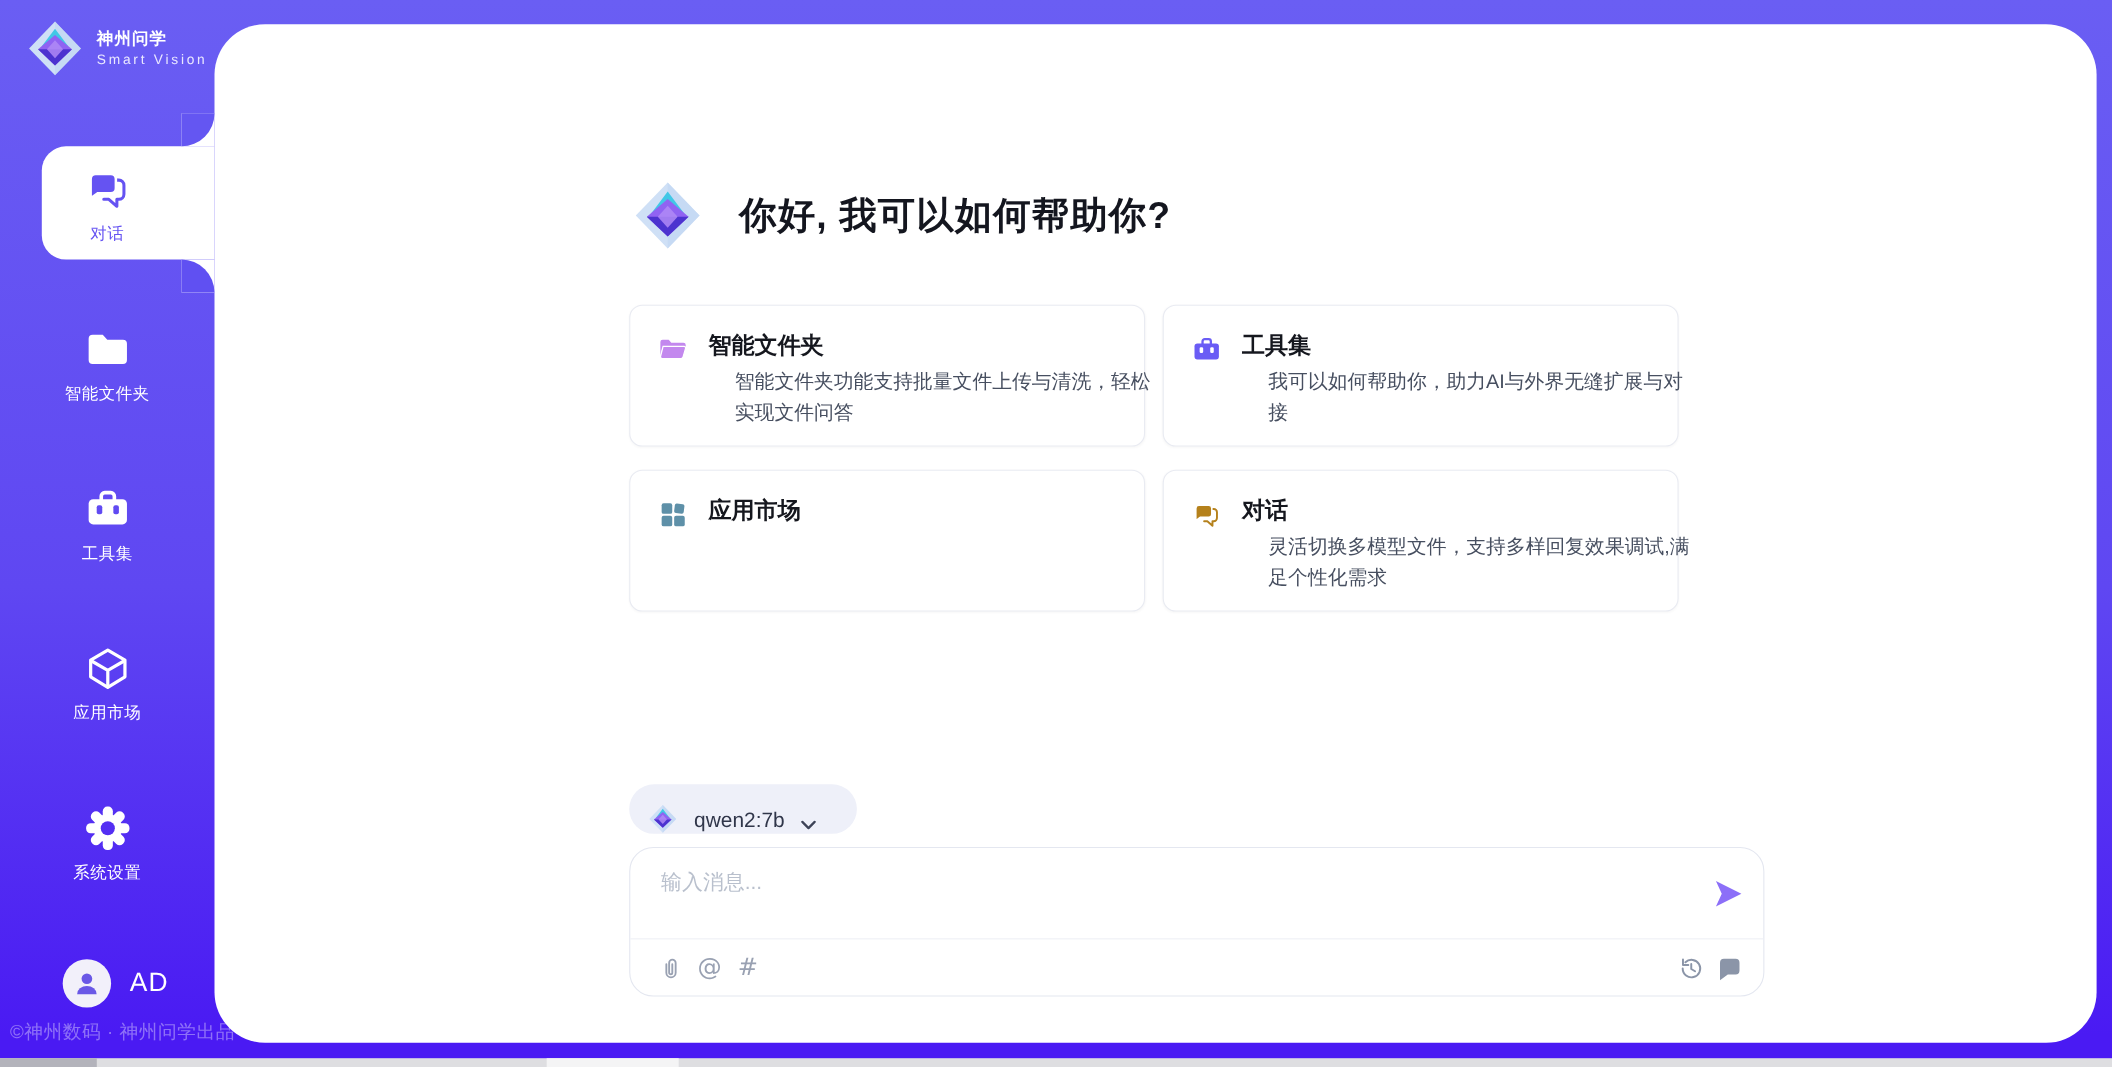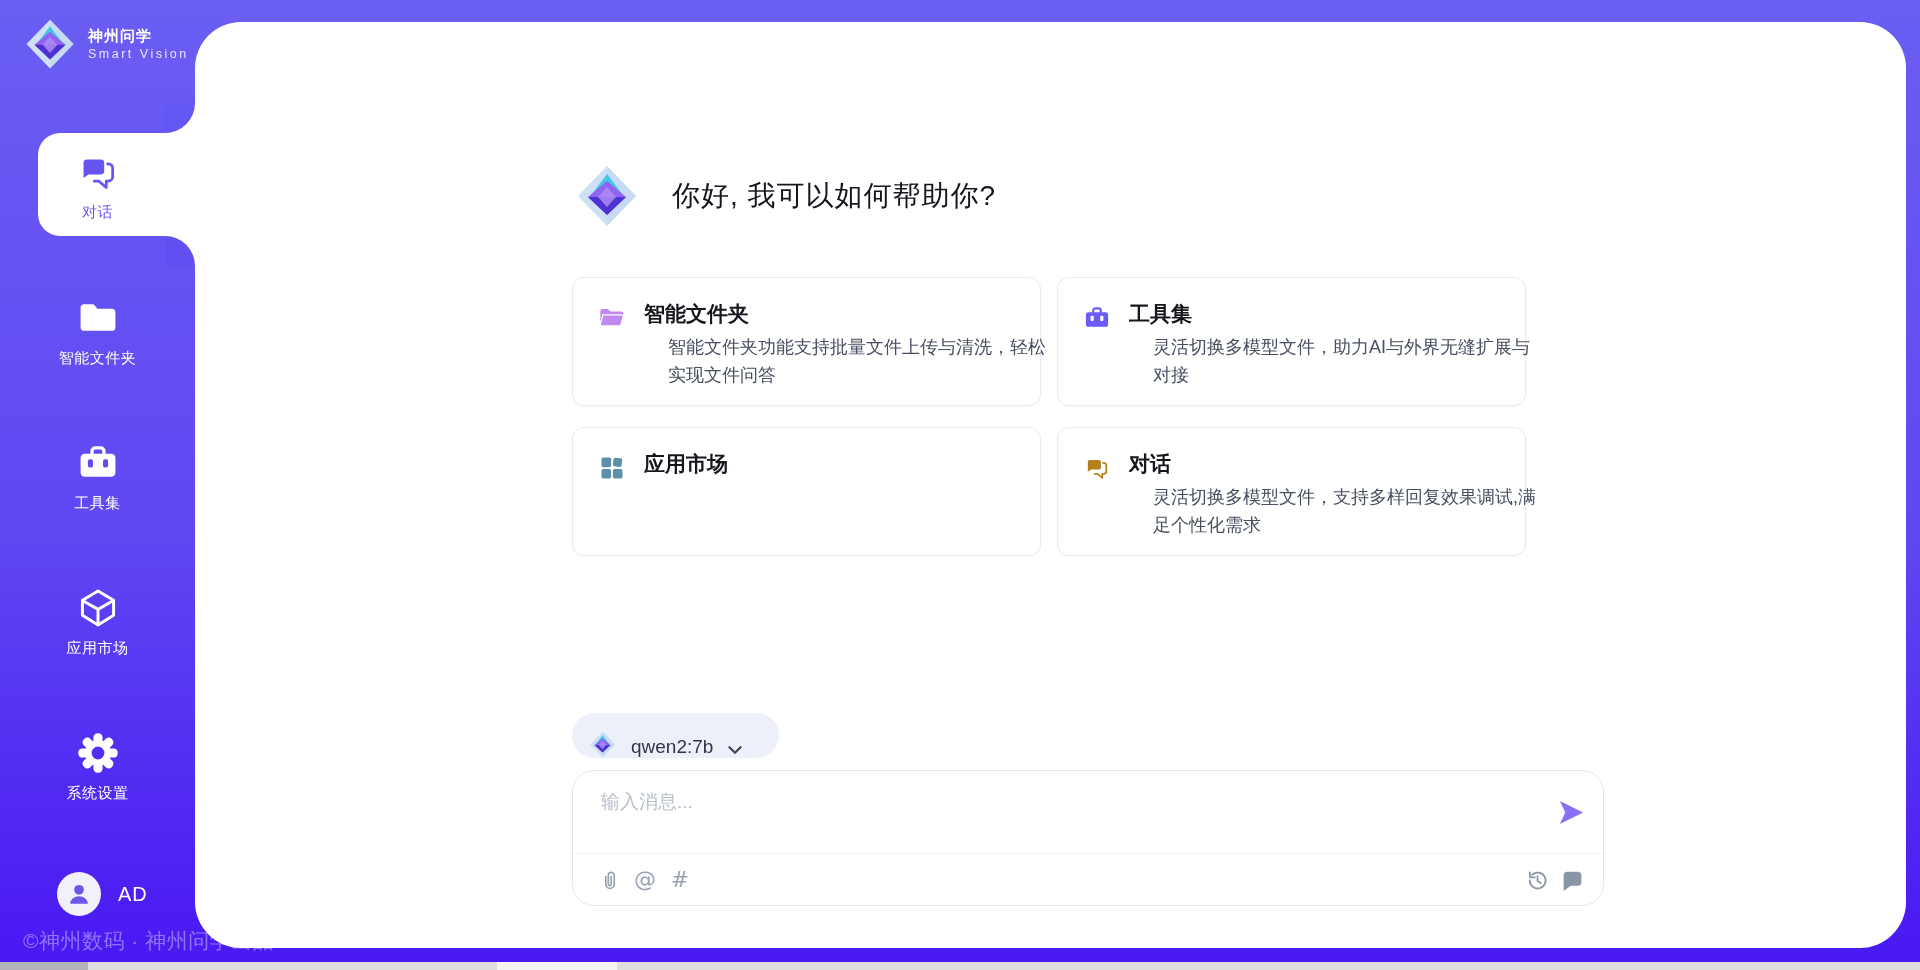--- a/index.html
+++ b/index.html
@@ -45,26 +45,26 @@
   .notch{position:absolute;left:165px;width:30px;height:30px;background:#fff;z-index:2;}
   .notch::after{content:"";position:absolute;inset:0;}
   .notch-top{top:103px;}
   .notch-top::after{background:#6456f2;border-bottom-right-radius:30px;}
   .notch-bottom{top:236px;}
   .notch-bottom::after{background:#6050f2;border-top-right-radius:30px;}
   
   .user{position:absolute;left:57px;top:872px;display:flex;align-items:center;gap:17px;cursor:pointer;}
   .avatar{width:44px;height:44px;border-radius:50%;background:#f2f0fa;display:flex;align-items:center;justify-content:center;color:#6a58e6;}
   .avatar svg{width:28px;height:28px;}
-  .user-initials{color:#fff;font-size:20px;letter-spacing:1px;}
-  .copyright{position:absolute;left:23px;top:927px;font-size:21px;color:rgba(255,255,255,.38);letter-spacing:.5px;}
+  .user-initials{color:#fff;font-size:24px;letter-spacing:1px;}
+  .copyright{position:absolute;left:9px;top:927px;font-size:17px;color:rgba(255,255,255,.38);letter-spacing:.5px;}
   
   .greeting{position:absolute;left:575px;top:164px;display:flex;align-items:center;gap:33px;z-index:2;}
   .greeting .gem{width:64px;height:64px;}
-  .greeting h1{margin:0;font-size:28px;font-weight:400;color:#14161f;letter-spacing:1px;}
+  .greeting h1{margin:0;font-size:34px;font-weight:700;color:#14161f;letter-spacing:1px;}
   
   .cards{
     position:absolute;left:572px;top:277px;z-index:2;
     display:grid;grid-template-columns:469px 469px;grid-auto-rows:129px;gap:21px 16px;
   }
   .card{
     position:relative;background:#fff;border:1px solid #e9ebf2;border-radius:12px;
     box-shadow:0 1px 2px rgba(16,24,40,.03);cursor:pointer;
   }
   .card-icon{position:absolute;left:25px;top:26px;width:28px;height:28px;}
@@ -261,21 +261,21 @@
           <use href="#ic-folder-open"></use>
         </svg>
       <div class="card-title">智能文件夹</div>
       <div class="card-desc">智能文件夹功能支持批量文件上传与清洗，轻松实现文件问答</div>
     </div>
     <div class="card">
       <svg class="card-icon icon-toolbox-card">
           <use href="#ic-toolbox"></use>
         </svg>
       <div class="card-title">工具集</div>
-      <div class="card-desc">灵活切换多模型文件，助力AI与外界无缝扩展与对接</div>
+      <div class="card-desc">我可以如何帮助你，助力AI与外界无缝扩展与对接</div>
     </div>
     <div class="card">
       <svg class="card-icon icon-apps">
           <use href="#ic-apps"></use>
         </svg>
       <div class="card-title">应用市场</div>
     </div>
     <div class="card">
       <svg class="card-icon icon-chat-card">
           <use href="#ic-chat"></use>

